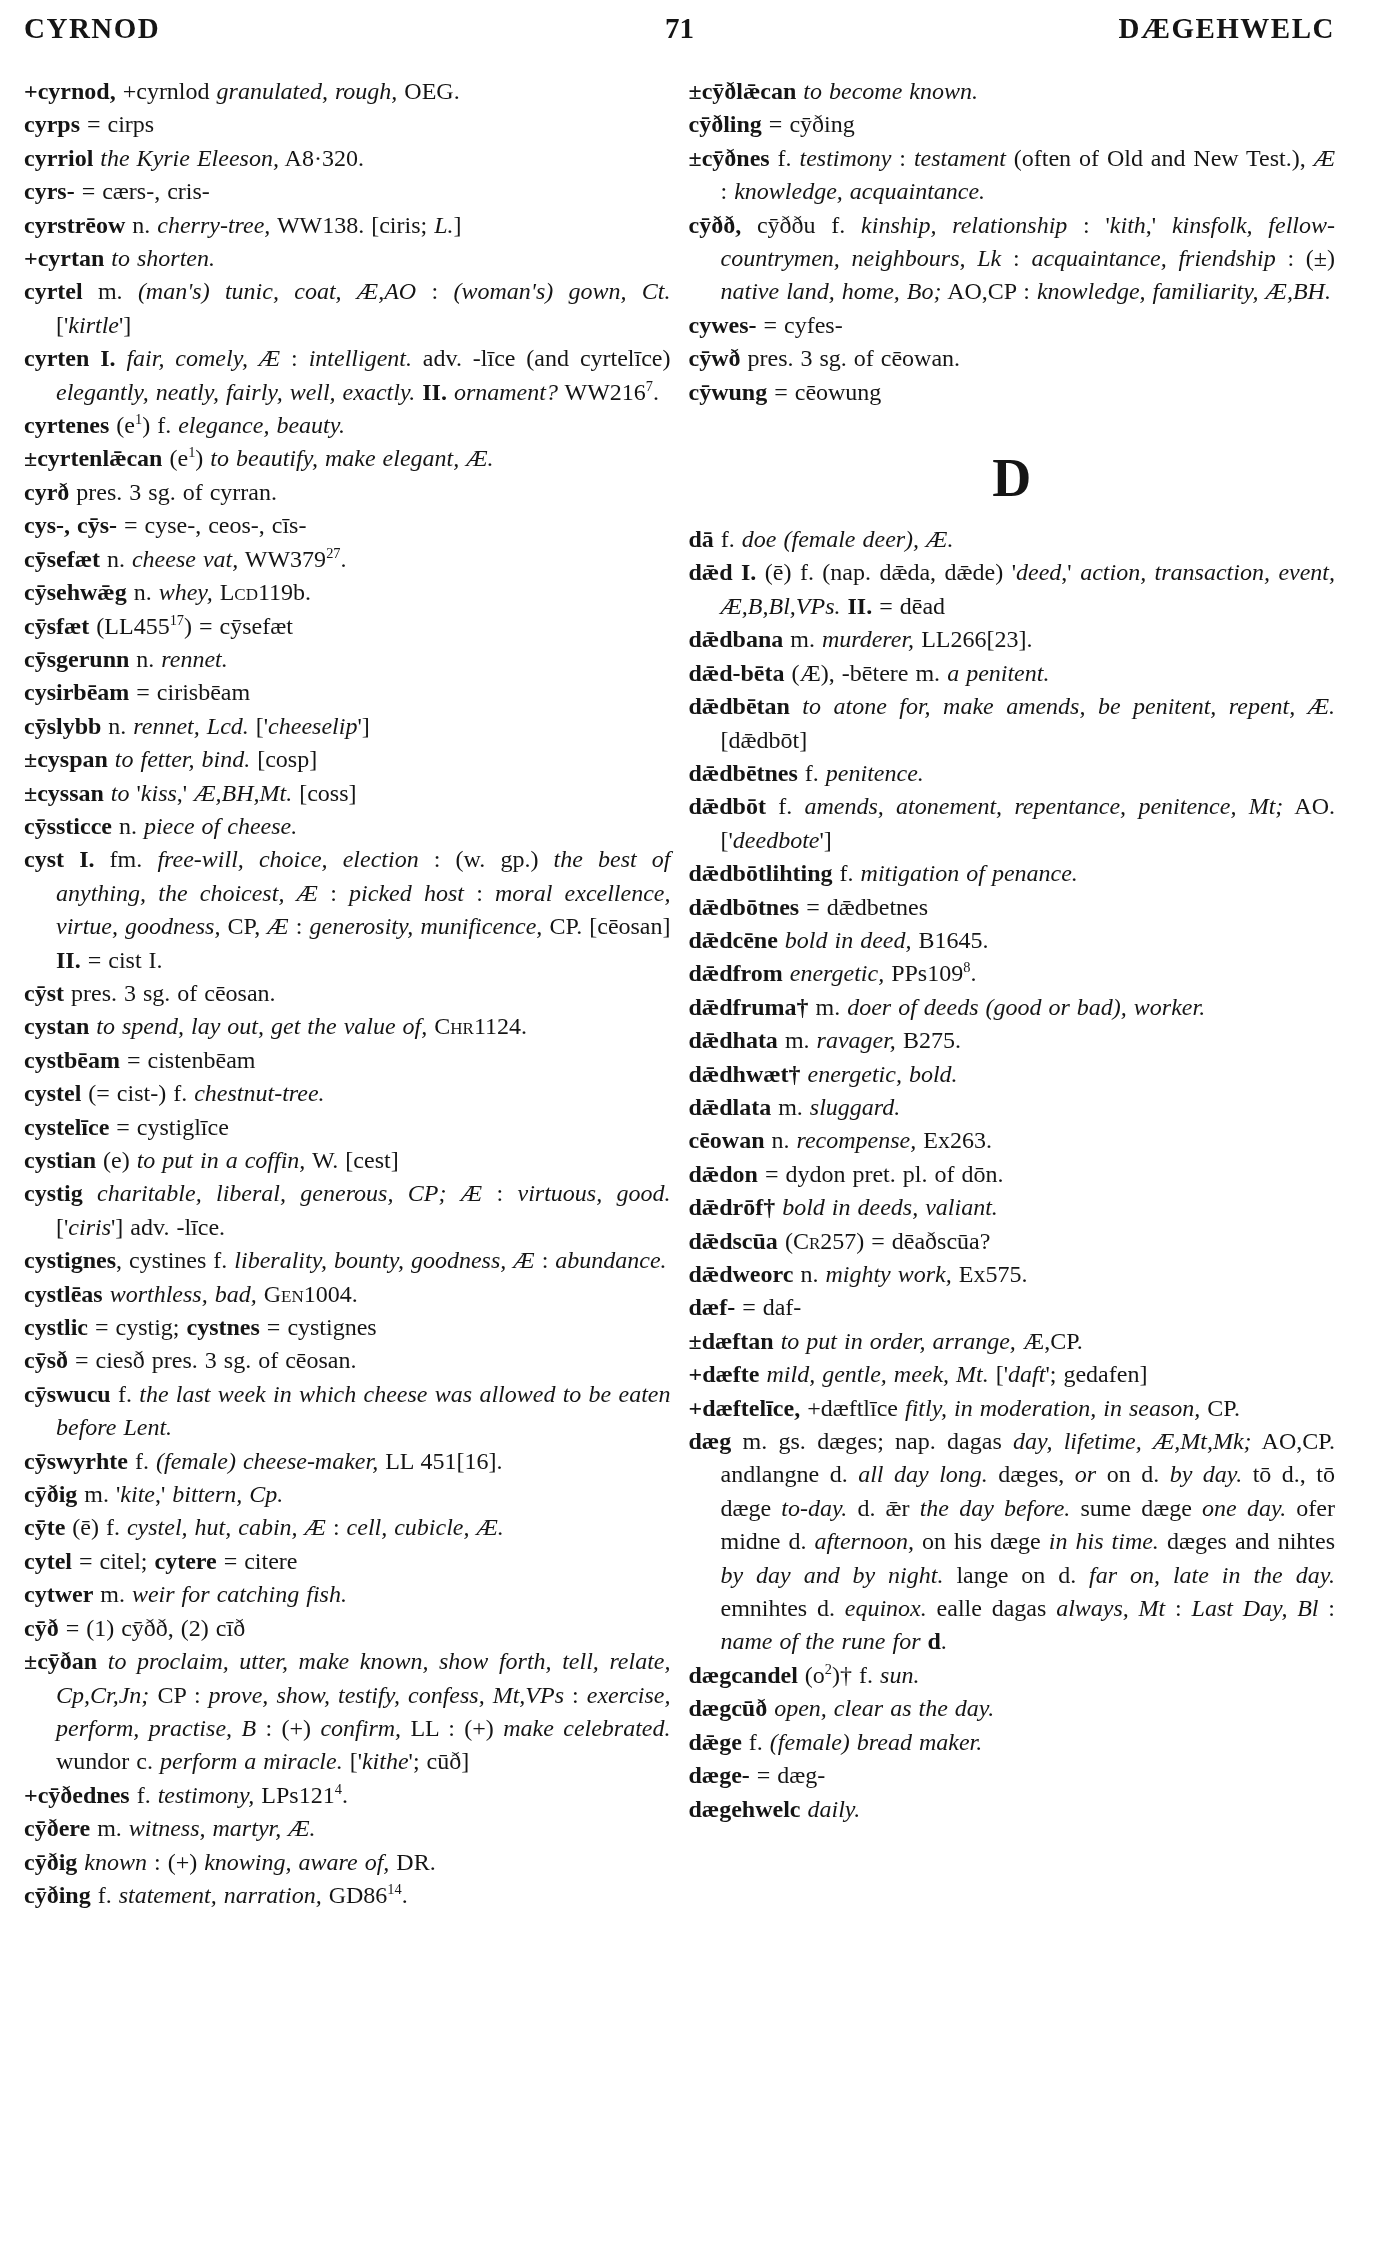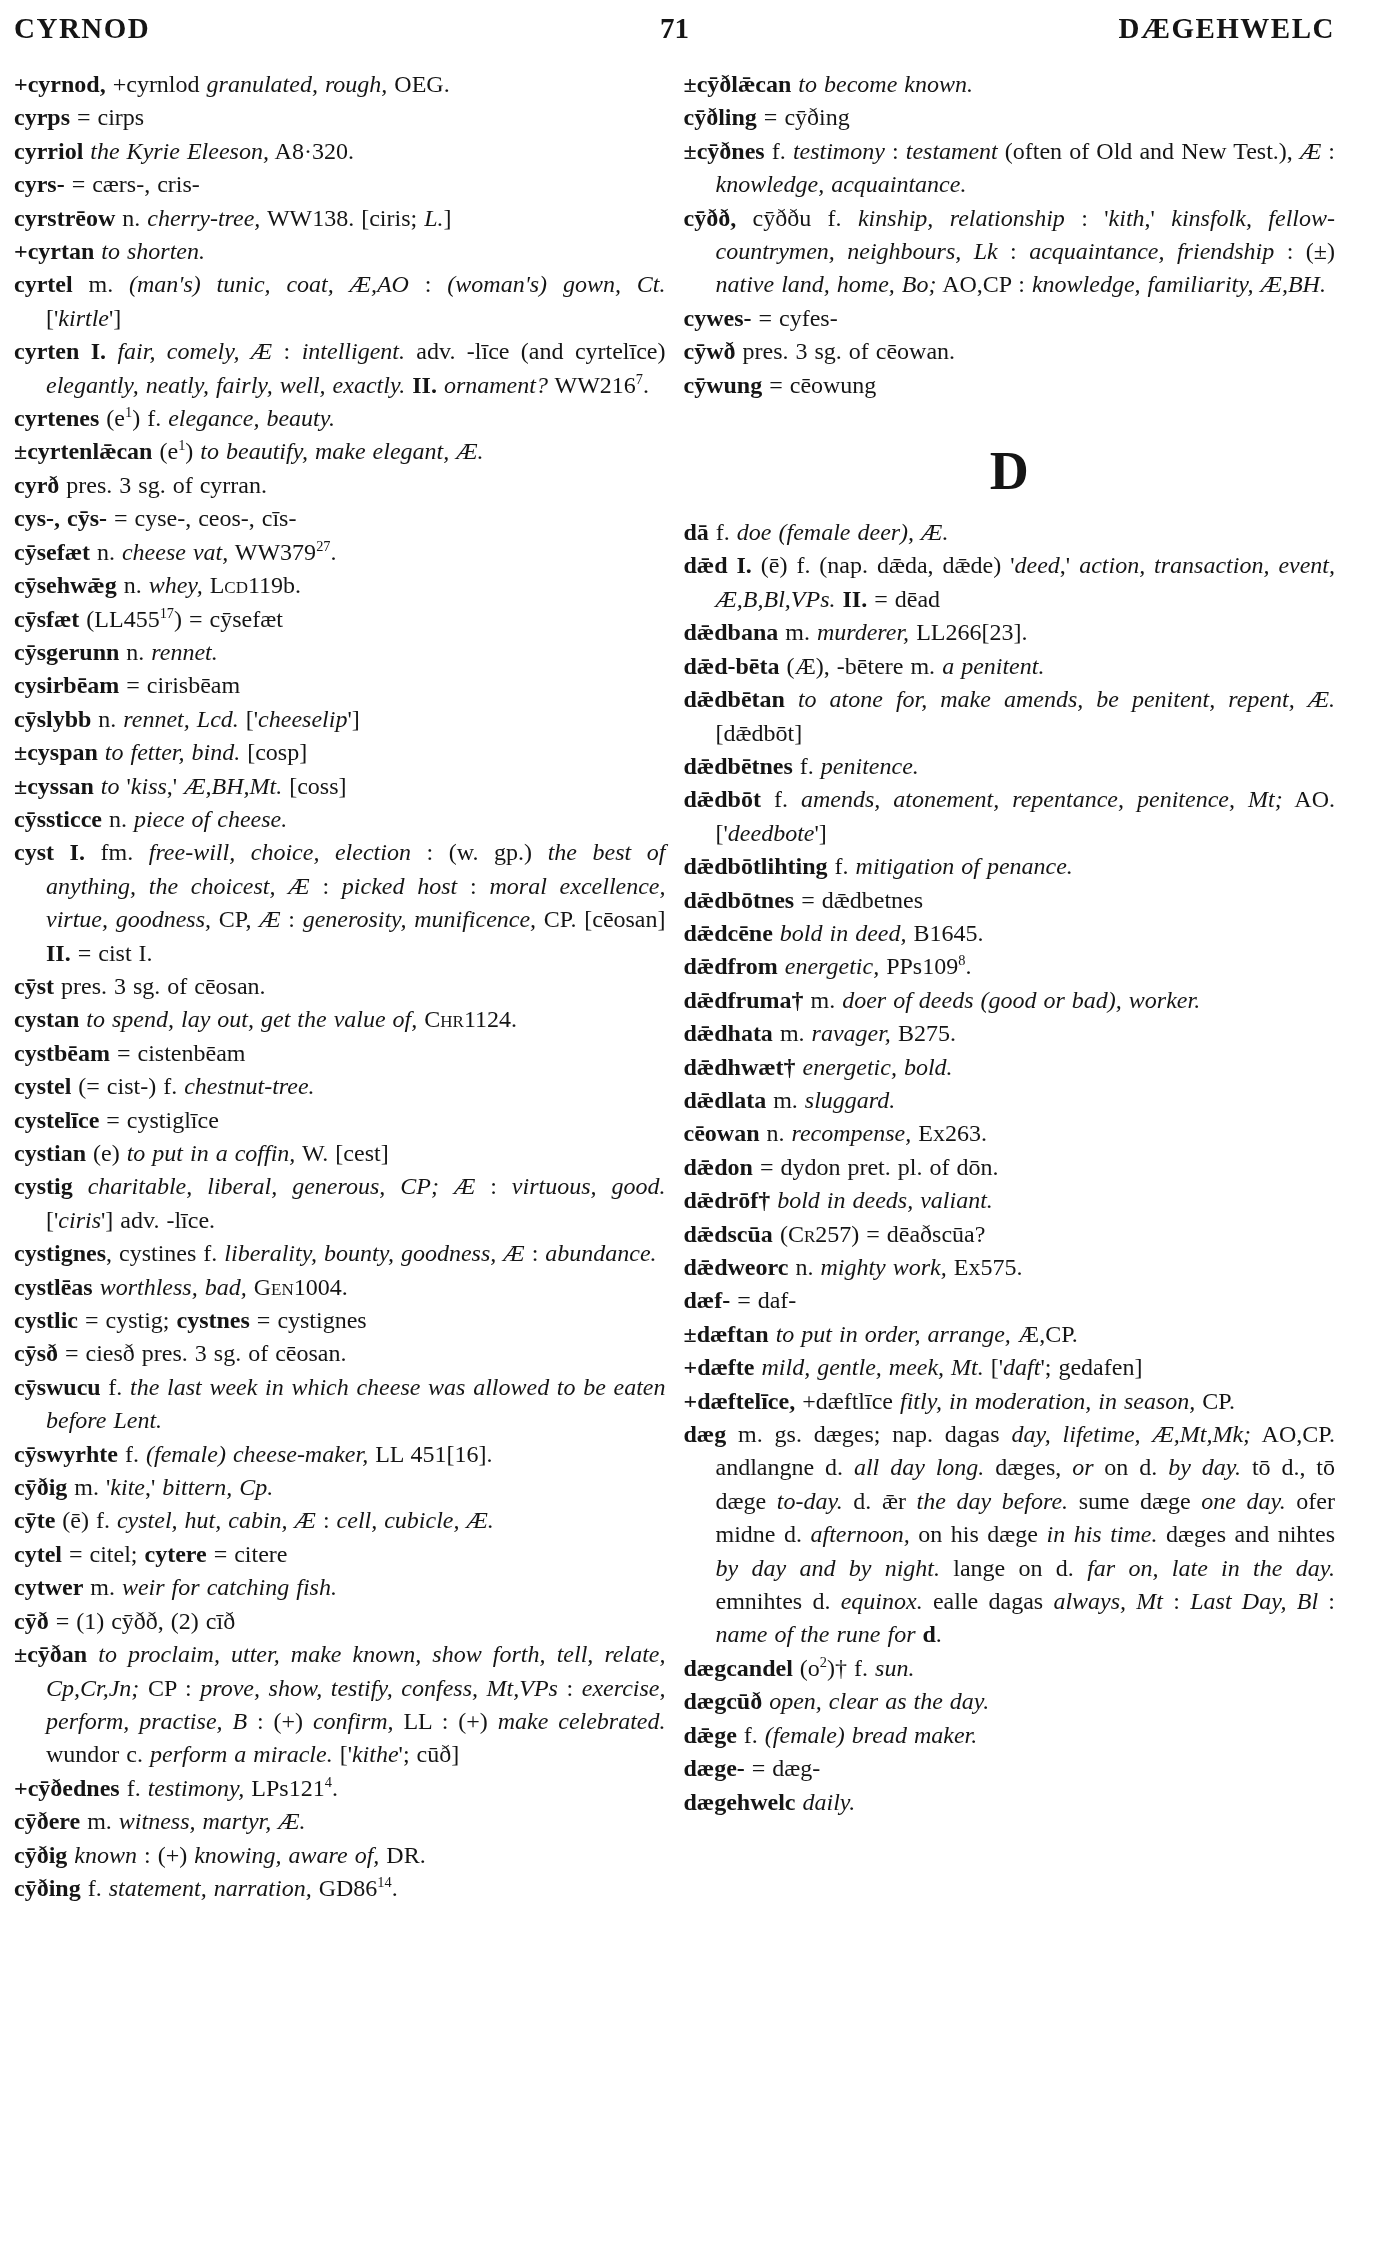--- a/index.html
+++ b/index.html
@@ -1,26 +1,26 @@
 <!DOCTYPE html>
 <html><head>
 <meta charset="utf-8">
 <style>
   html,body { margin:0; padding:0; background:#ffffff; }
   body {
     width:1379px; height:2263px; overflow:hidden;
     color:#151515;
     font-family:"Liberation Serif","DejaVu Serif",serif;
   }
-  .page { box-sizing:border-box; width:1379px; height:1857px; padding:12px 44px 0 14px; }
+  .page { box-sizing:border-box; width:1379px; height:1857px; padding:12px 44px 0 24px; }
   .running-head { display:flex; align-items:baseline; font-size:29px; letter-spacing:1.5px; font-weight:600; }
   .running-head .hw-left  { flex:1; text-align:left; }
   .running-head .hw-page  { flex:0 0 auto; text-align:right; letter-spacing:0; }
   .running-head .hw-right { flex:1; text-align:right; }
-  .columns { display:flex; gap:18px; margin-top:23px; }
+  .columns { display:flex; gap:18px; margin-top:30px; }
   .col { flex:1; font-size:24px; line-height:33.4px; text-align:justify; word-spacing:1px; }
   .entry { margin:0; padding-left:32px; text-indent:-32px; }
   .s-b { font-weight:700; }
   .s-i { font-style:italic; }
   .s-r { }
   .s-sc { font-variant:small-caps; }
   .s-sup { vertical-align:super; font-size:60%; line-height:0; }
   .section-heading {
     text-align:center; font-weight:600; font-size:54px; line-height:54px;
     margin:42px 0 18px 0; text-indent:0;

